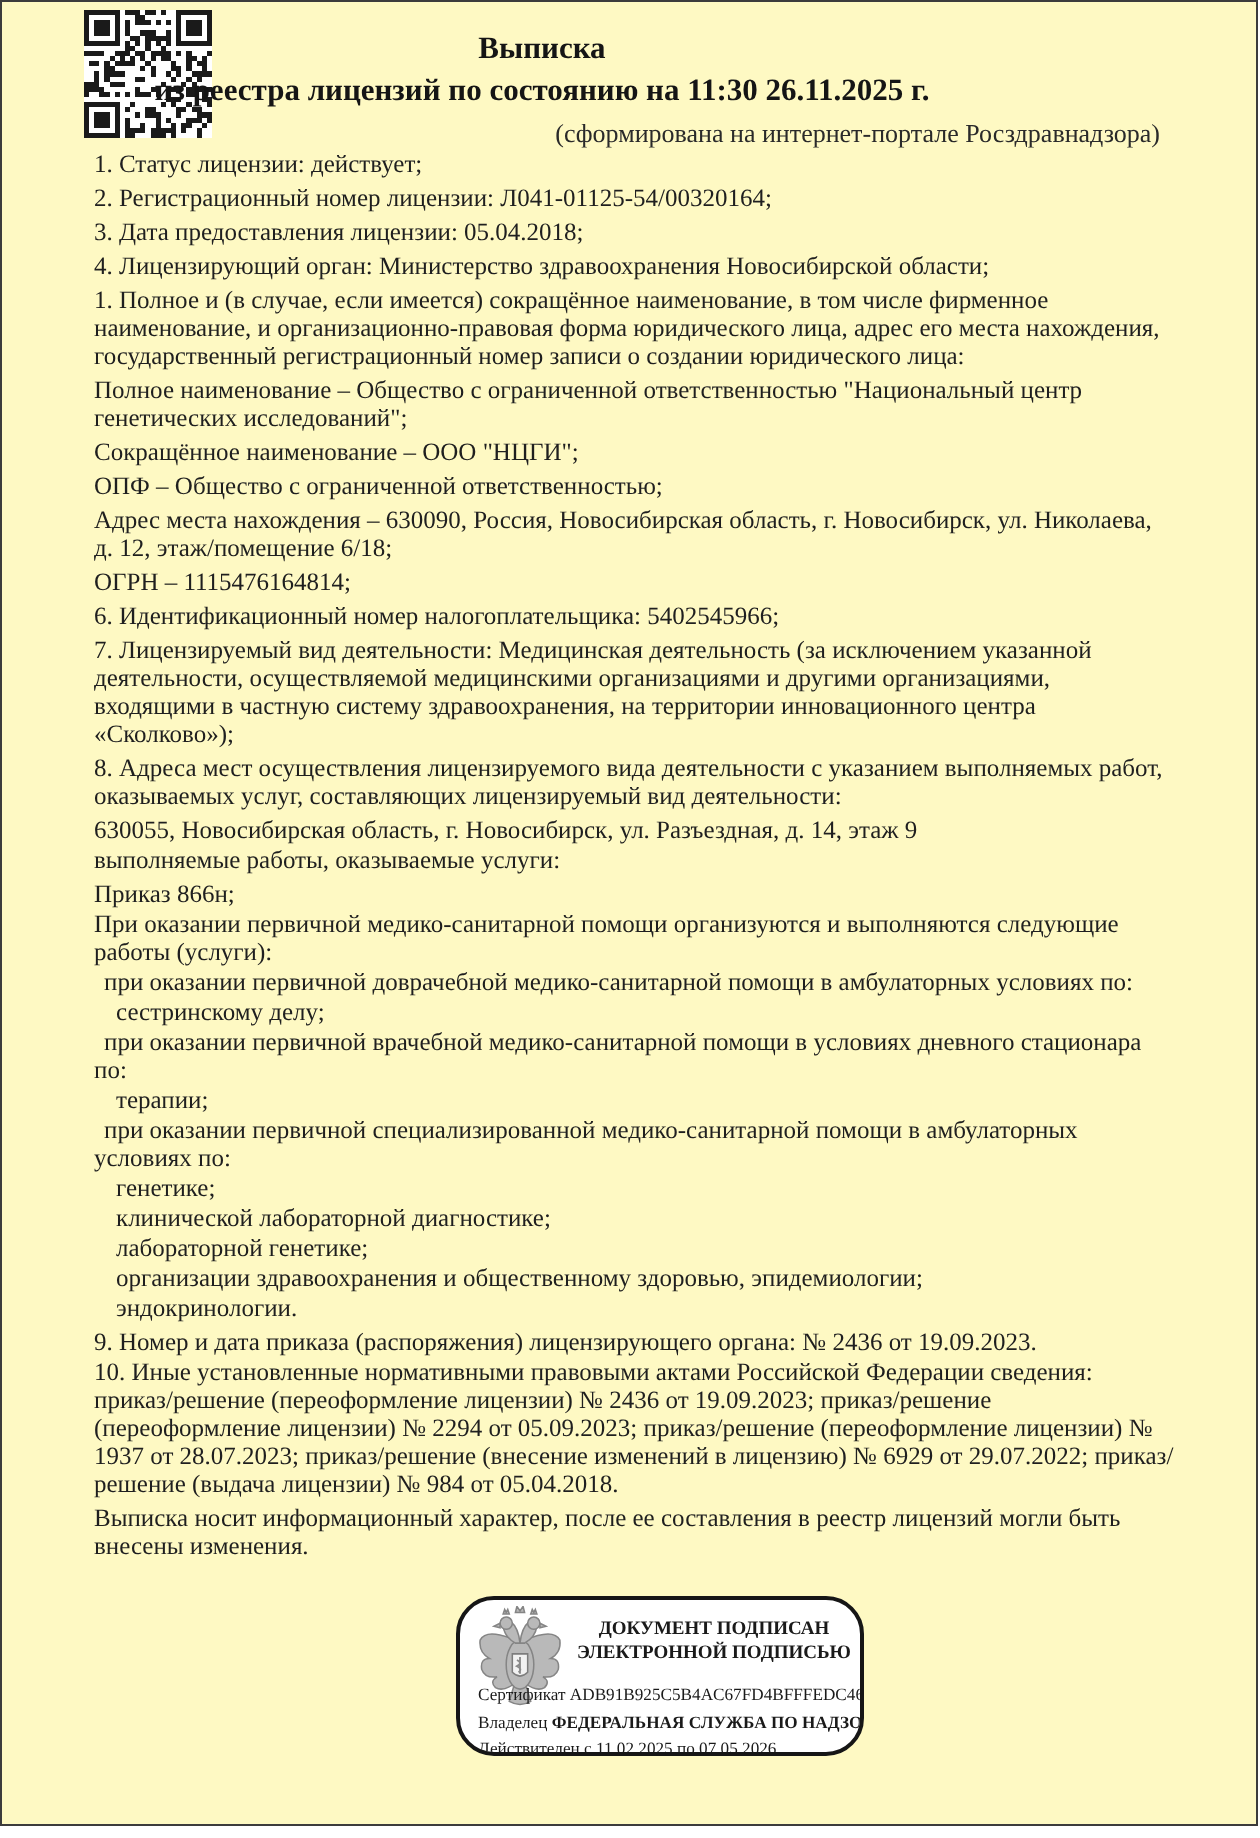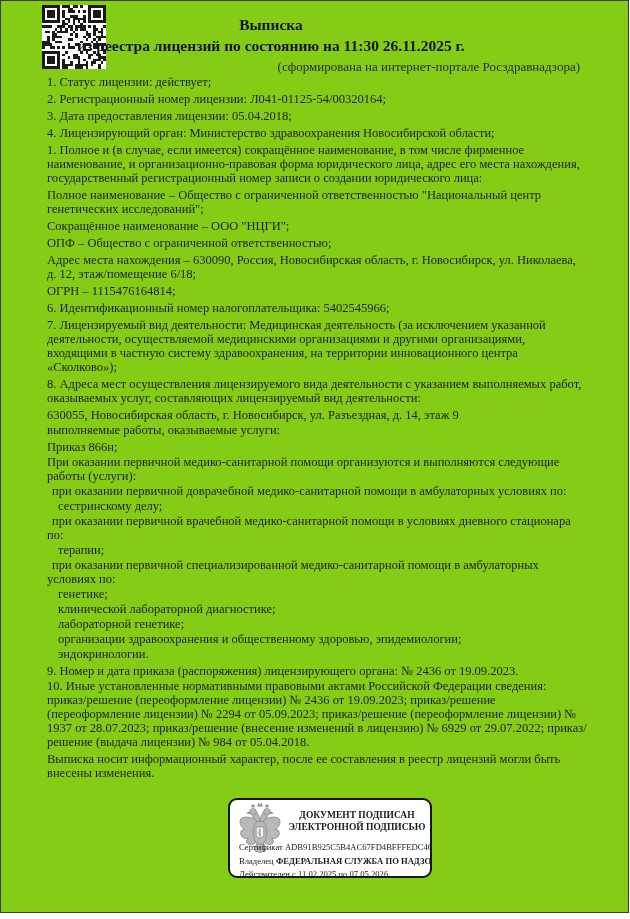--- a/index.html
+++ b/index.html
@@ -7,21 +7,21 @@
   body {
     width: 630px; height: 919px;
     position: relative;
     font-family: "Liberation Serif", "DejaVu Serif", serif;
     color: #1f1f1f;
     overflow: hidden;
   }
   .page {
     position: absolute; left: 0; top: 0;
     width: 629px; height: 913px;
-    background: #84cc16;
+    background: #fef9c3;
     border: 1px solid #3c3c3c;
   }
   .qr {
     position: absolute; left: 41px; top: 4px;
     width: 64px; height: 64px;
   }
   .title-block {
     position: absolute; left: 0; top: 13px; width: 540px;
     text-align: center;
     font-weight: bold;
@@ -43,21 +43,21 @@
     margin-top: 1px;
     color: #1f1f1f;
   }
   .p.gap { margin-top: 3px; }
   .p.ind1 { text-indent: 5px; }
   .p.ind2 { text-indent: 11px; }
   .stamp {
     position: absolute; left: 227px; top: 797px;
     width: 204px; height: 80px;
     border: 2px solid #161616;
-    border-radius: 9px;
+    border-radius: 19px;
     background: #fff;
     overflow: hidden;
   }
   .emblem {
     position: absolute; left: 7px; top: 3px;
     width: 46px; height: 54px;
   }
   .stamp-head {
     position: absolute; left: 56px; top: 9px; width: 142px;
     text-align: center;

